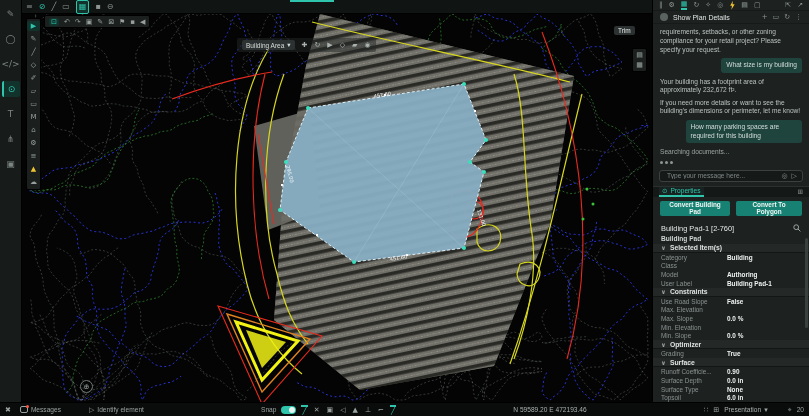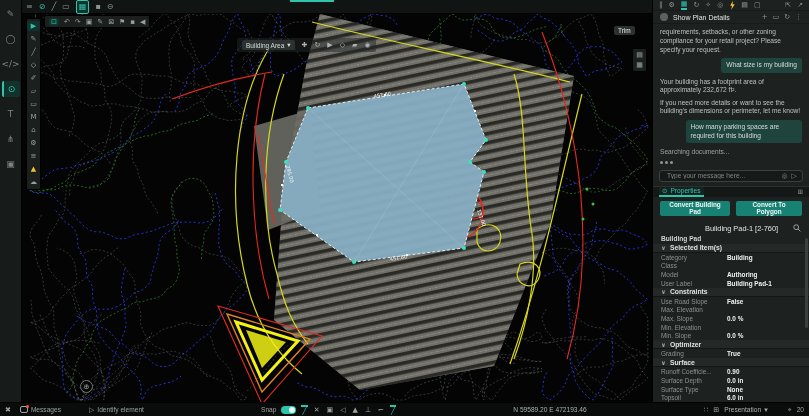--- a/index.html
+++ b/index.html
@@ -81,21 +81,21 @@
   .tabrow{height:14px;background:#141817;border-top:1px solid #2a302e;display:flex;align-items:center;padding:0 6px;gap:4px;}
   .tab-active{display:flex;align-items:center;gap:3px;color:#2ec5ac;font-size:6.6px;height:100%;
               border-bottom:2px solid #2ec5ac;padding:0 3px;background:#182220;}
   .tabrow .ico{font-size:6.5px;}
   .btnrow{display:flex;gap:6px;padding:4px 7px;}
   .btn{background:#178273;color:#eef6f4;font-size:6.4px;font-weight:bold;border:none;border-radius:2px;
        height:15px;padding:0 7px;display:flex;align-items:center;}
 
   .selhead{padding:4px 8px 2px 8px;}
   .selhead .t{display:flex;align-items:center;}
-  .selhead .name{font-size:7.4px;color:#e3e8e6;flex:1;margin-left:44px;}
+  .selhead .name{font-size:7.4px;color:#e3e8e6;flex:1;}
   .selhead .sub{font-size:6.6px;color:#cfd5d2;font-weight:bold;margin-top:2px;}
 
   .sec{background:#242928;border-top:1px solid #12161
 
 5;border-bottom:1px solid #121615;
        height:13px;display:flex;align-items:center;gap:4px;padding:0 8px;font-size:6.8px;font-weight:bold;color:#dde2e0;}
   .sec .caret{font-size:6px;color:#9aa3a0;}
   .prow{display:flex;align-items:center;height:12.4px;padding:0 8px;font-size:6.4px;}
   .prow .pl{width:66px;color:#8a9290;flex:none;}
   .prow .pv{color:#eef2f0;font-weight:bold;}

